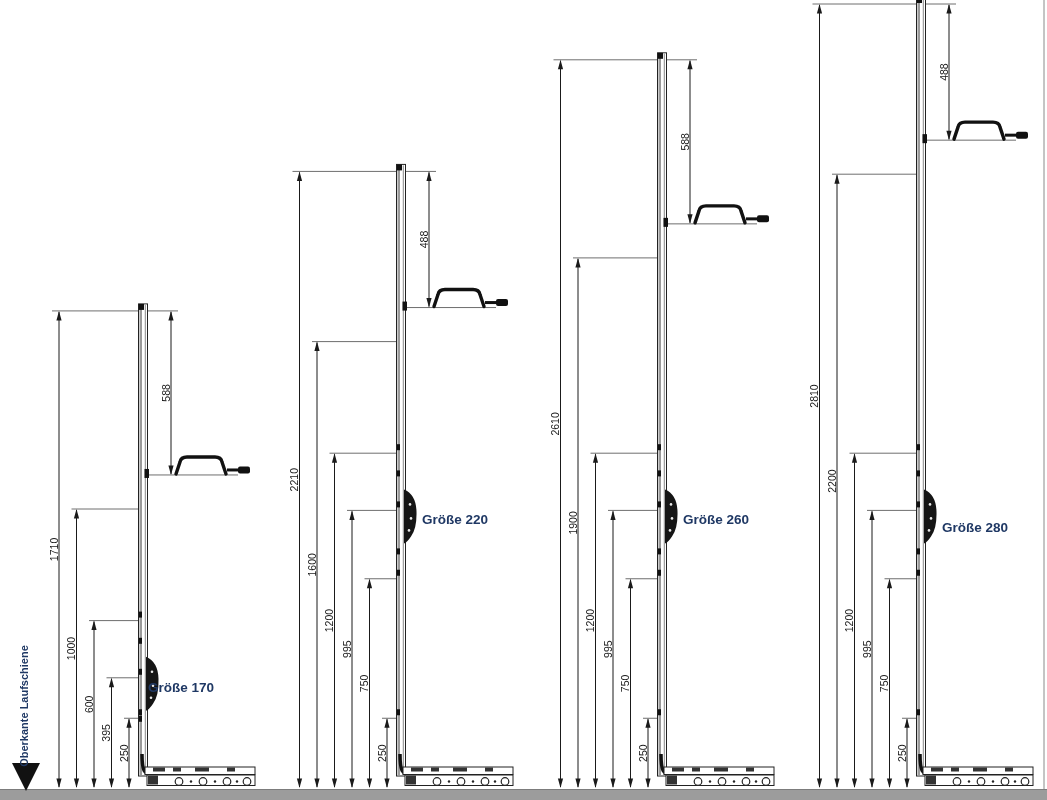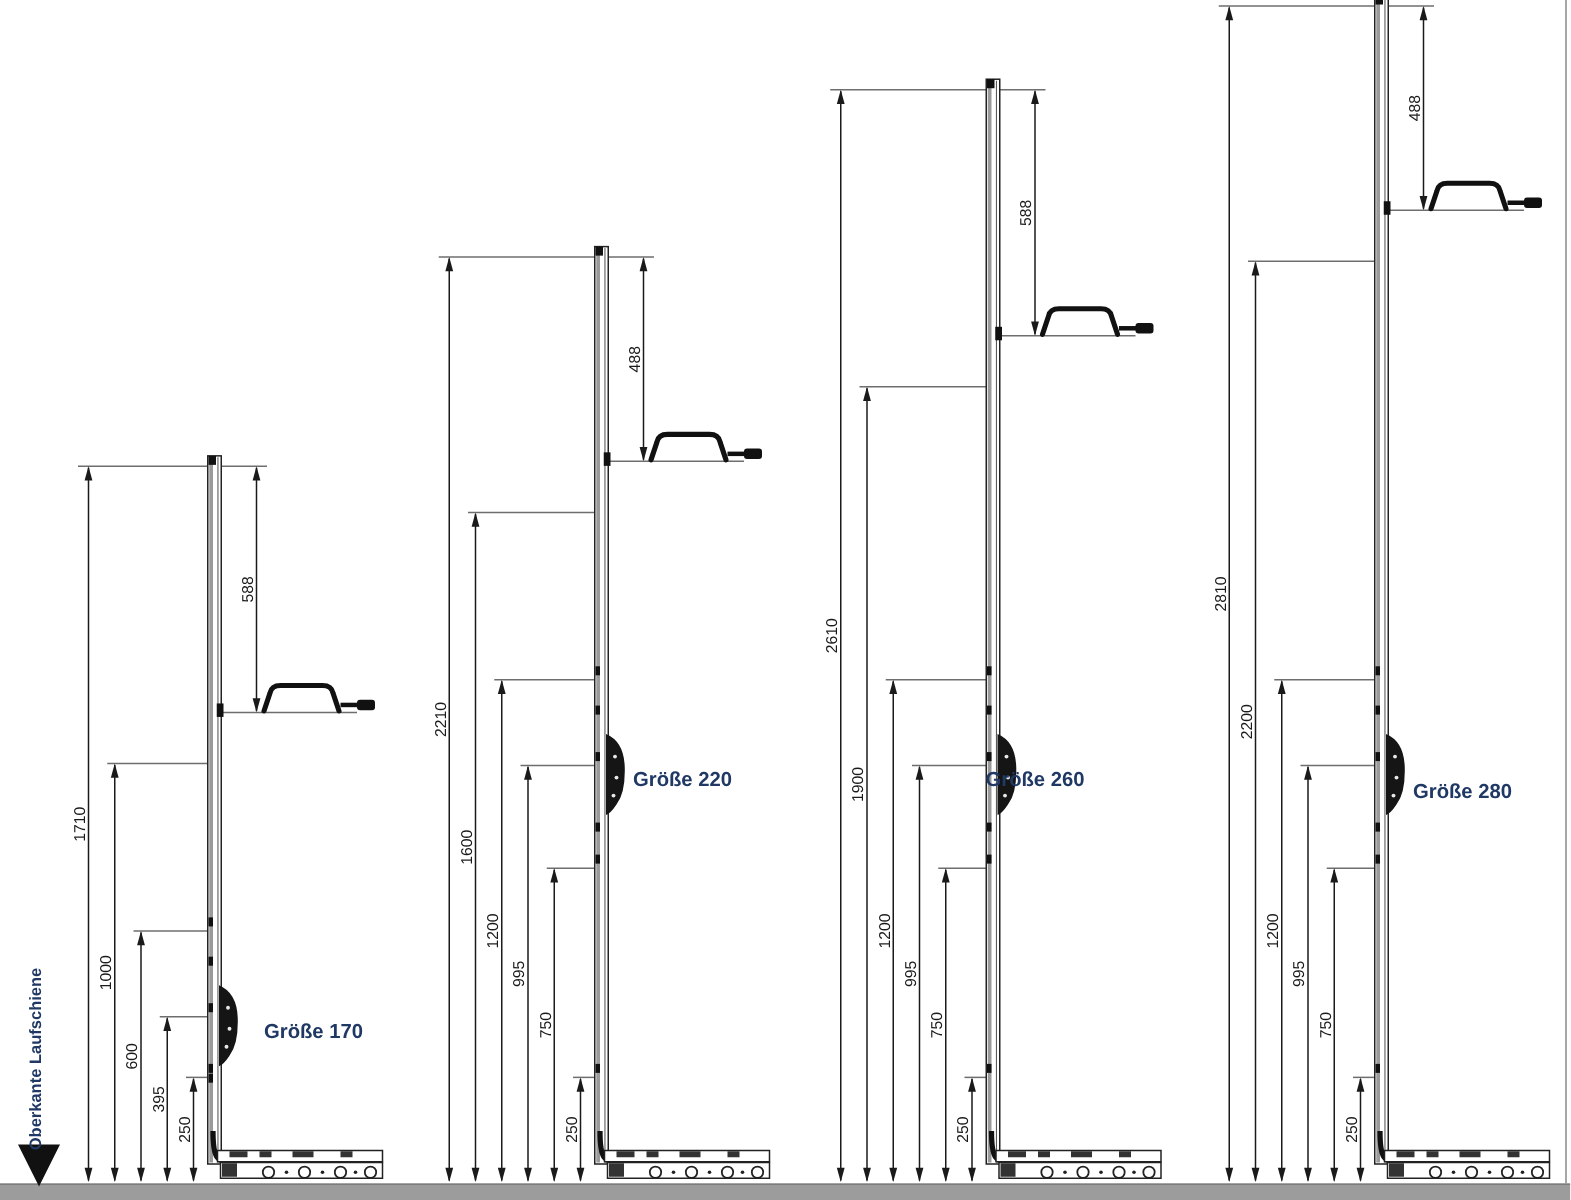--- a/index.html
+++ b/index.html
@@ -300,18 +300,18 @@
       <text transform="translate(866.5 649.1975) rotate(-90)" text-anchor="middle" dominant-baseline="central" font-size="10.5" fill="#1a1a1a">995</text>
       <line x1="889.5" y1="579.75" x2="889.5" y2="787" stroke="#1a1a1a" stroke-width="1"></line>
       <polygon points="889.5,578.75 886.9,588.25 892.1,588.25" fill="#1a1a1a"></polygon>
       <polygon points="889.5,788 886.9,778.5 892.1,778.5" fill="#1a1a1a"></polygon>
       <text transform="translate(884 683.375) rotate(-90)" text-anchor="middle" dominant-baseline="central" font-size="10.5" fill="#1a1a1a">750</text>
       <line x1="907" y1="719.25" x2="907" y2="787" stroke="#1a1a1a" stroke-width="1"></line>
       <polygon points="907,718.25 904.4,727.75 909.6,727.75" fill="#1a1a1a"></polygon>
       <polygon points="907,788 904.4,778.5 909.6,778.5" fill="#1a1a1a"></polygon>
       <text transform="translate(901.5 753.125) rotate(-90)" text-anchor="middle" dominant-baseline="central" font-size="10.5" fill="#1a1a1a">250</text>
     </svg>
-  <div class="size-label" id="glabel0" style="left: 176px; top: 678.795px;">Größe 170</div>
+  <div class="size-label" id="glabel0" style="left: 148px; top: 678.795px;">Größe 170</div>
   <div class="size-label" id="glabel1" style="left: 422px; top: 511.395px;">Größe 220</div>
-  <div class="size-label" id="glabel2" style="left: 657px; top: 511.395px;">Größe 260</div>
+  <div class="size-label" id="glabel2" style="left: 683px; top: 511.395px;">Größe 260</div>
   <div class="size-label" id="glabel3" style="left: 942px; top: 519px;">Größe 280</div>
   <div class="baseline-label">Oberkante Laufschiene</div>
 </div>
 
 </body></html>

